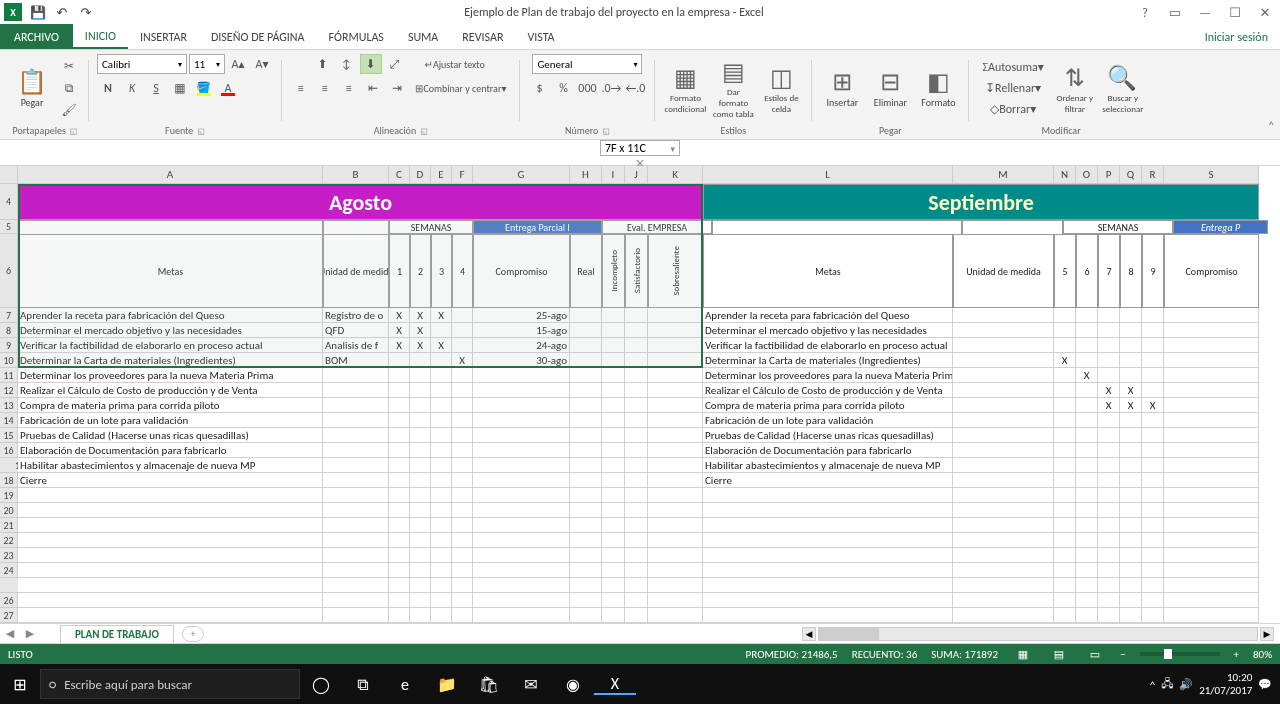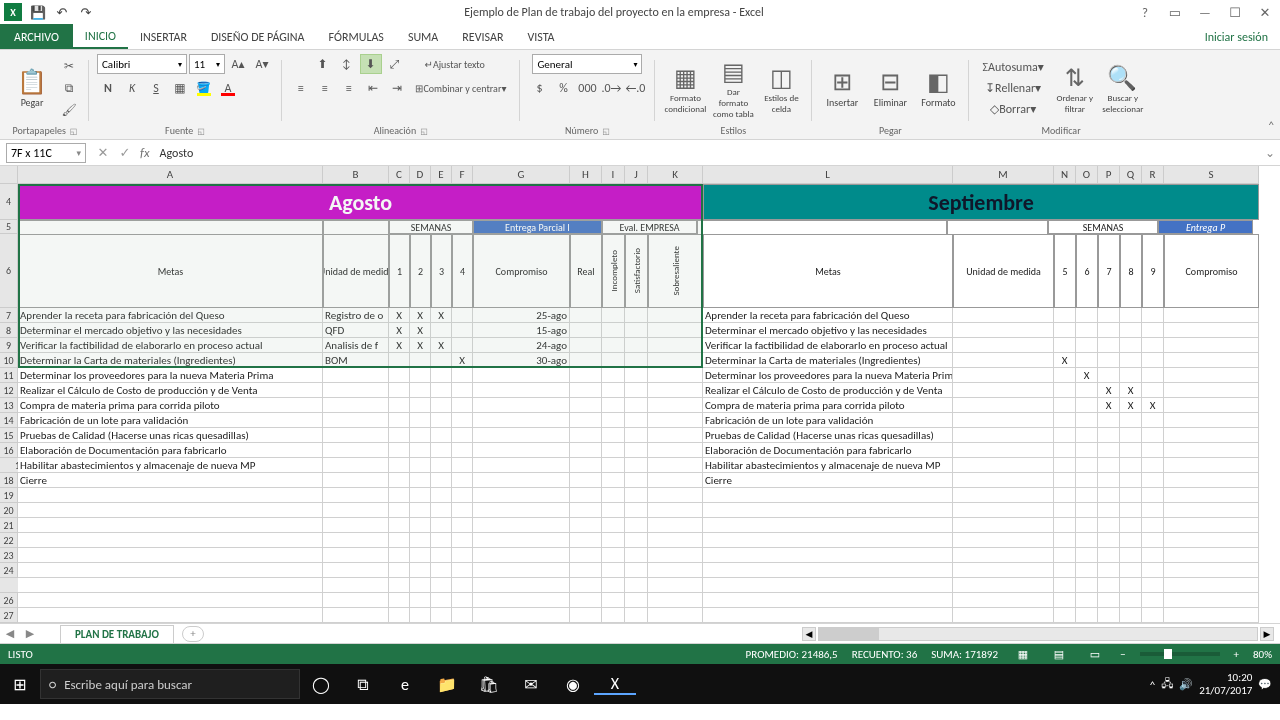--- a/index.html
+++ b/index.html
@@ -28,21 +28,21 @@
 .big-btn { display:flex; flex-direction:column; align-items:center; justify-content:center; width:44px; height:64px; font-size:10px; color:#444; cursor:pointer; text-align:center;}
 .big-btn .ic { font-size:24px; color:#666; }
 .small-row { display:flex; gap:2px; align-items:center;}
 .small-btn { width:22px; height:20px; display:flex;align-items:center;justify-content:center; border:1px solid transparent; color:#555; font-size:12px; cursor:pointer;}
 .small-btn.on { background:#c5e0b4; border-color:#a9d08e;}
 .font-combo { height:20px; border:1px solid #ababab; background:#fff; font-size:11px; padding:0 4px; display:flex;align-items:center;}
 .ribbon-collapse { position:absolute; right:6px; top:118px; color:#666; font-size:11px; cursor:pointer;}
 .dlg-launch { font-size:8px; color:#888;}
 
 
-.fbar { height: 26px; display:flex; align-items:center; border-bottom:1px solid #d4d4d4; }
+.fbar { height: 26px; display:flex; align-items:center; border-bottom:1px solid #d4d4d4;flex-direction:column; }
 .namebox { width: 80px; height: 20px; border:1px solid #ababab; margin:0 6px; font-size:12px; padding: 0 4px; display:flex; align-items:center; background:#fff;}
 .namebox .dd { margin-left:auto; color:#888; font-size:9px;}
 .fbar-btn { width:22px; text-align:center; color:#999; font-size:13px;}
 .fbar-fx { font-style:italic; color:#777; font-size:13px; padding:0 4px;}
 .fbar-input { flex:1; padding: 0 6px; font-size:12px; color:#333;}
 .fbar-expand { width:20px; text-align:center; color:#888;}
 
 
 .grid-wrap { position:relative; height: 458px; overflow:hidden; border-bottom:1px solid #d4d4d4;}
 .rowhdr-col { position:absolute; left:0; top:0; width:18px; }
@@ -51,21 +51,21 @@
 .colhdr { background:#e6e6e6; border-right:1px solid #ccc; border-bottom:1px solid #ccc; display:flex;align-items:center;justify-content:center;font-size:11px;color:#444; height:18px;}
 .rowhdr { background:#e6e6e6; border-right:1px solid #ccc; border-bottom:1px solid #ccc; display:flex;align-items:center;justify-content:center;font-size:10px;color:#444; width:18px;}
 
 .sheet { position:absolute; left:18px; top:18px; right:0; bottom:0; overflow:hidden;}
 .cellrow { display:flex; height:15px;}
 .cell { border-right:1px solid #d0d0d0; border-bottom:1px solid #d0d0d0; font-size:11px; color:#222; padding:0 2px; overflow:hidden; white-space:nowrap; background:#fff; display:flex;align-items:center;}
 .cell.center { justify-content:center;}
 .cell.right { justify-content:flex-end;}
 
 .month-aug { background:#c800c8; color:#fff; font-size:22px; font-weight:bold; justify-content:center; border:1px solid #999;}
-.month-sep { background:#008b8b; color:#0f172a; font-size:22px; font-weight:bold; justify-content:center; border:1px solid #999;}
+.month-sep { background:#008b8b; color:#fef9c3; font-size:22px; font-weight:bold; justify-content:center; border:1px solid #999;}
 .hdr-cell { background:#fff; border:1px solid #999; font-size:10px; justify-content:center; text-align:center;}
 .hdr-blue { background:#4472c4; color:#fff;}
 .vert-text { writing-mode: vertical-rl; transform: rotate(180deg); font-size:9px; display:flex;align-items:center;justify-content:center;}
 
 
 .selection { position:absolute; border:2px solid #217346; background:rgba(180,200,190,0.15); pointer-events:none;}
 
 
 .sheettabs { height:20px; display:flex; align-items:center; background:#fff; border-bottom:1px solid #d4d4d4; font-size:11px;}
 .sheettabs .nav { width:20px; text-align:center; color:#888;}
@@ -346,21 +346,21 @@
   <div class="sheet" id="sheet">
       <div class="cellrow" style="height: 36px;">
         <div class="cell month-aug" style="width: 685px;">Agosto</div>
         <div class="cell month-sep" style="width: 556px;">Septiembre</div>
       </div>
       <div class="cellrow" style="height: 14px;">
         <div class="cell hdr-cell" style="width: 305px; border-bottom: none;"></div>
         <div class="cell hdr-cell" style="width: 66px; border-bottom: none;"></div>
         <div class="cell hdr-cell center" style="width: 84px;">SEMANAS</div>
         <div class="cell hdr-cell hdr-blue center" style="width: 129px;">Entrega Parcial I</div>
-        <div class="cell hdr-cell center" style="width: 95px;">Eval. EMPRESA</div>
+        <div class="cell hdr-cell center" style="width: 110px;">Eval. EMPRESA</div>
         <div class="cell hdr-cell" style="width: 250px; border-bottom: none;"></div>
         <div class="cell hdr-cell" style="width: 101px; border-bottom: none;"></div>
         <div class="cell hdr-cell center" style="width: 110px;">SEMANAS</div>
         <div class="cell hdr-cell hdr-blue center" style="width: 95px; font-style: italic;">Entrega P</div>
       </div>
       <div class="cellrow" style="height: 74px;">
         <div class="cell hdr-cell center" style="width: 305px;">Metas</div>
         <div class="cell hdr-cell center" style="width: 66px;">Unidad de medida</div>
         <div class="cell hdr-cell center" style="width: 21px;">1</div>
         <div class="cell hdr-cell center" style="width: 21px;">2</div>

